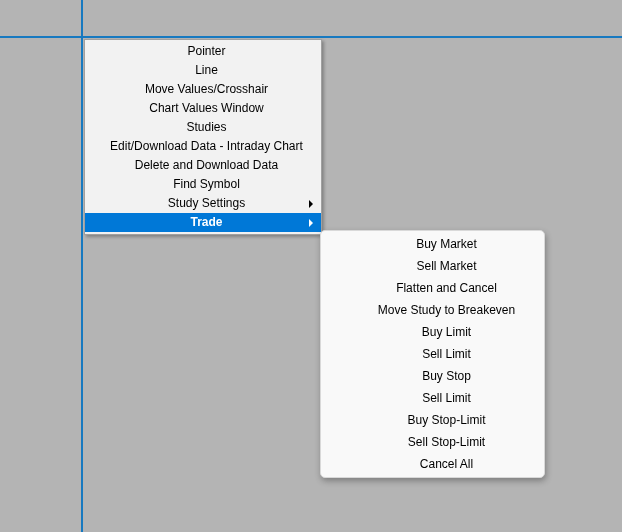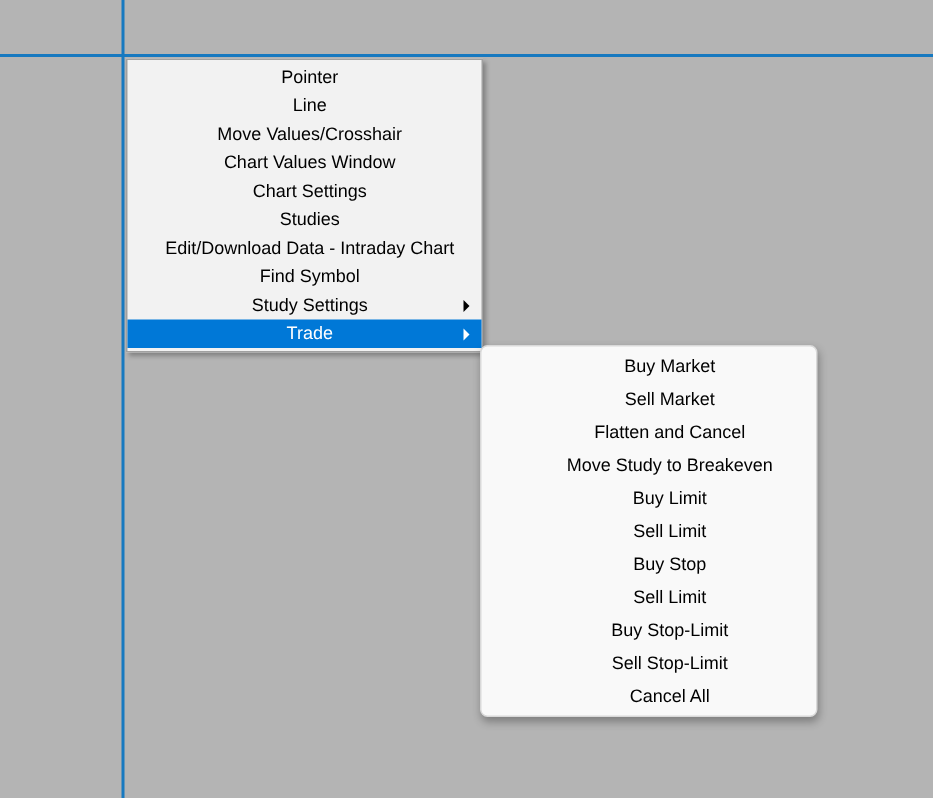--- a/index.html
+++ b/index.html
@@ -37,20 +37,21 @@
   .menu-item {
     position: relative;
     height: 19px; line-height: 19px;
     padding-left: 25px; padding-right: 18px;
     white-space: nowrap;
     cursor: default;
   }
   .menu-item.highlighted {
     background: var(--highlight-blue, #0078d7);
     color: var(--highlight-text, #ffffff);
+    font-weight: bold;
   }
   .arrow {
     position: absolute; right: 8px; top: 50%;
     margin-top: -4px;
     width: 0; height: 0;
     border-left: 4px solid #000;
     border-top: 4px solid transparent;
     border-bottom: 4px solid transparent;
   }
   .menu-item.highlighted .arrow { border-left-color: #fff; }
@@ -87,27 +88,27 @@
   <div class="menu-item">
     <span>Line</span>
   </div>
   <div class="menu-item">
     <span>Move Values/Crosshair</span>
   </div>
   <div class="menu-item">
     <span>Chart Values Window</span>
   </div>
   <div class="menu-item">
-    <span>Chart Settings</span>
-  </div>
-  <div class="menu-item">
     <span>Studies</span>
   </div>
   <div class="menu-item">
     <span>Edit/Download Data - Intraday Chart</span>
+  </div>
+  <div class="menu-item">
+    <span>Delete and Download Data</span>
   </div>
   <div class="menu-item">
     <span>Find Symbol</span>
   </div>
   <div class="menu-item">
     <span>Study Settings</span>
     <span class="arrow"></span>
   </div>
   <div class="menu-item highlighted">
     <span>Trade</span>

